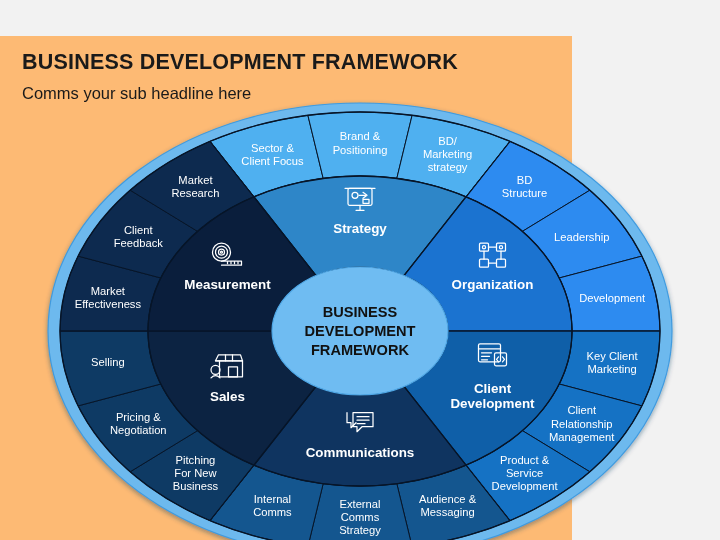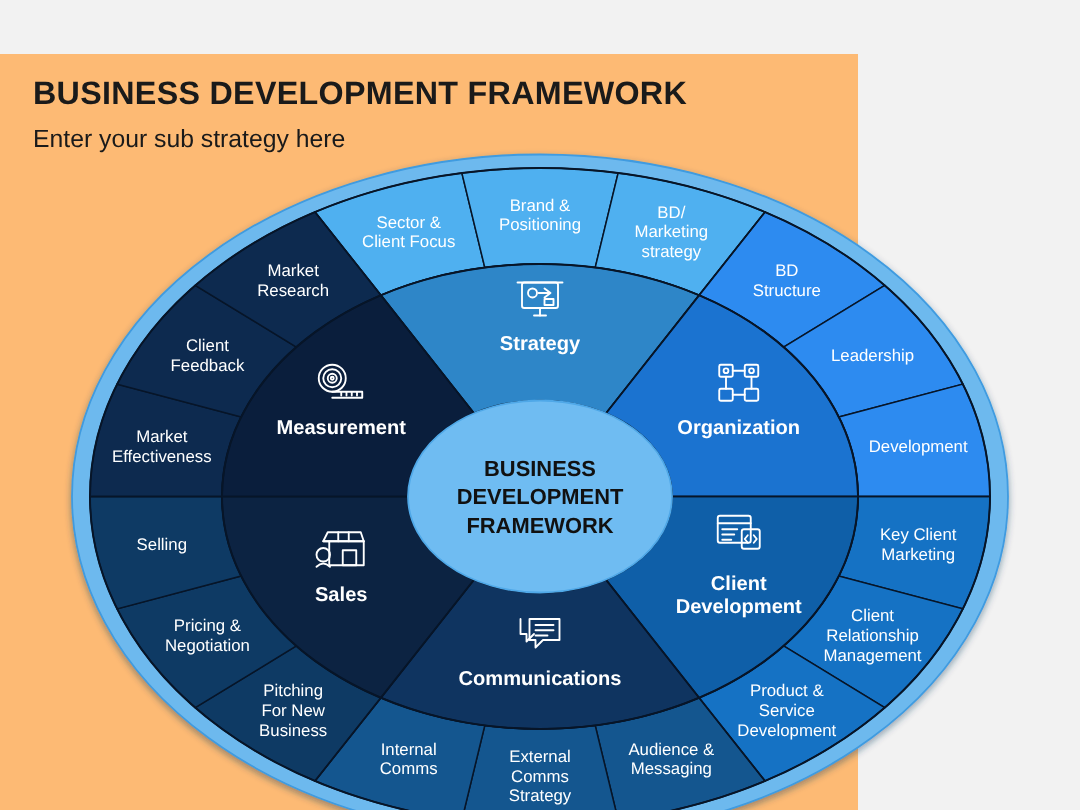--- a/index.html
+++ b/index.html
@@ -69,21 +69,21 @@
   }
   .icon-g { fill: none; stroke: #ffffff; stroke-width: 1.25;
             stroke-linecap: round; stroke-linejoin: round; }
 </style>
 </head>
 <body>
 
 <div id="slide">
 
   <div id="title">BUSINESS DEVELOPMENT FRAMEWORK</div>
-  <div id="subtitle">Enter your sub strategy here</div>
+  <div id="subtitle">Comms your sub headline here</div>
 
   <div id="wheel-wrap">
     <svg id="wheel" width="720" height="480" viewBox="0 0 720 480">
       <defs>
         <filter id="softshadow" x="-20%" y="-20%" width="140%" height="140%">
           <feDropShadow dx="0" dy="2" stdDeviation="2.4" flood-color="#1b3a5c" flood-opacity="0.45"></feDropShadow>
         </filter>
       </defs>
       <g id="rim-group">
           <ellipse cx="360" cy="235" rx="312" ry="228" fill="#6DB9EE" stroke="#3F9BE0" stroke-width="1.2" filter="url(#softshadow)"></ellipse>

